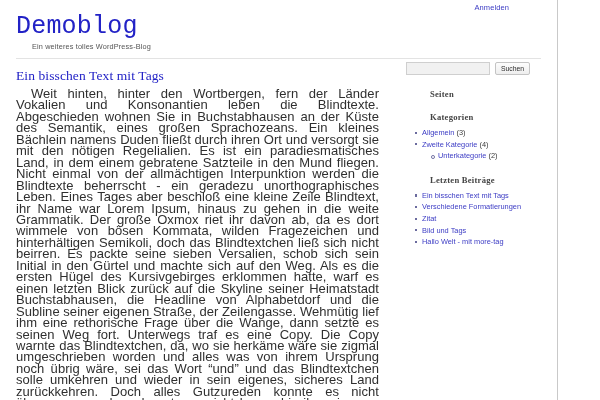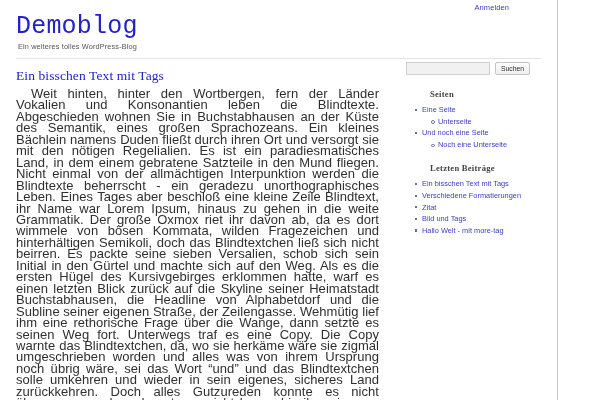--- a/index.html
+++ b/index.html
@@ -60,21 +60,21 @@
   .site-title {
     margin: 0;
     font-family: Liberation Mono, monospace;
     font-size: 25px;
     line-height: 26px;
     font-weight: normal;
     color: #2222c6;
     letter-spacing: .2px;
   }
   .site-description {
-    margin: 2px 0 0 2px;
+    margin: 2px 0 0 16px;
     font-size: 7.3px;
     color: #555555;
     letter-spacing: .15px;
   }
   .header-rule {
     position: absolute;
     top: 58px;
     left: 16px;
     width: 525px;
     height: 1px;
@@ -245,40 +245,41 @@
 
   <div class="sidebar">
 
     <form class="search-form">
       <input class="search-input" type="text" placeholder="" style="">
       <button class="search-submit" type="submit">Suchen</button>
     </form>
 
     <div class="widget">
       <h3 class="widget-title">Seiten</h3>
+    </div>
+
+    <div class="widget">
+      <h3 class="widget-title">Kategorien</h3>
       <ul>
         <li>
-          <a href="#">Eine Seite</a>
+          <a href="#">Allgemein</a>
+          <span class="count">(3)</span>
+        </li>
+        <li>
+          <a href="#">Zweite Kategorie</a>
+          <span class="count">(4)</span>
           <ul>
             <li>
-              <a href="#">Unterseite</a>
+              <a href="#">Unterkategorie</a>
+              <span class="count">(2)</span>
             </li>
           </ul>
         </li>
-        <li>
-          <a href="#">Und noch eine Seite</a>
-          <ul>
-            <li>
-              <a href="#">Noch eine Unterseite</a>
-            </li>
-          </ul>
-        </li>
       </ul>
     </div>
-
 
     <div class="widget">
       <h3 class="widget-title">Letzten Beiträge</h3>
       <ul>
         <li>
           <a href="#">Ein bisschen Text mit Tags</a>
         </li>
         <li>
           <a href="#">Verschiedene Formatierungen</a>
         </li>

